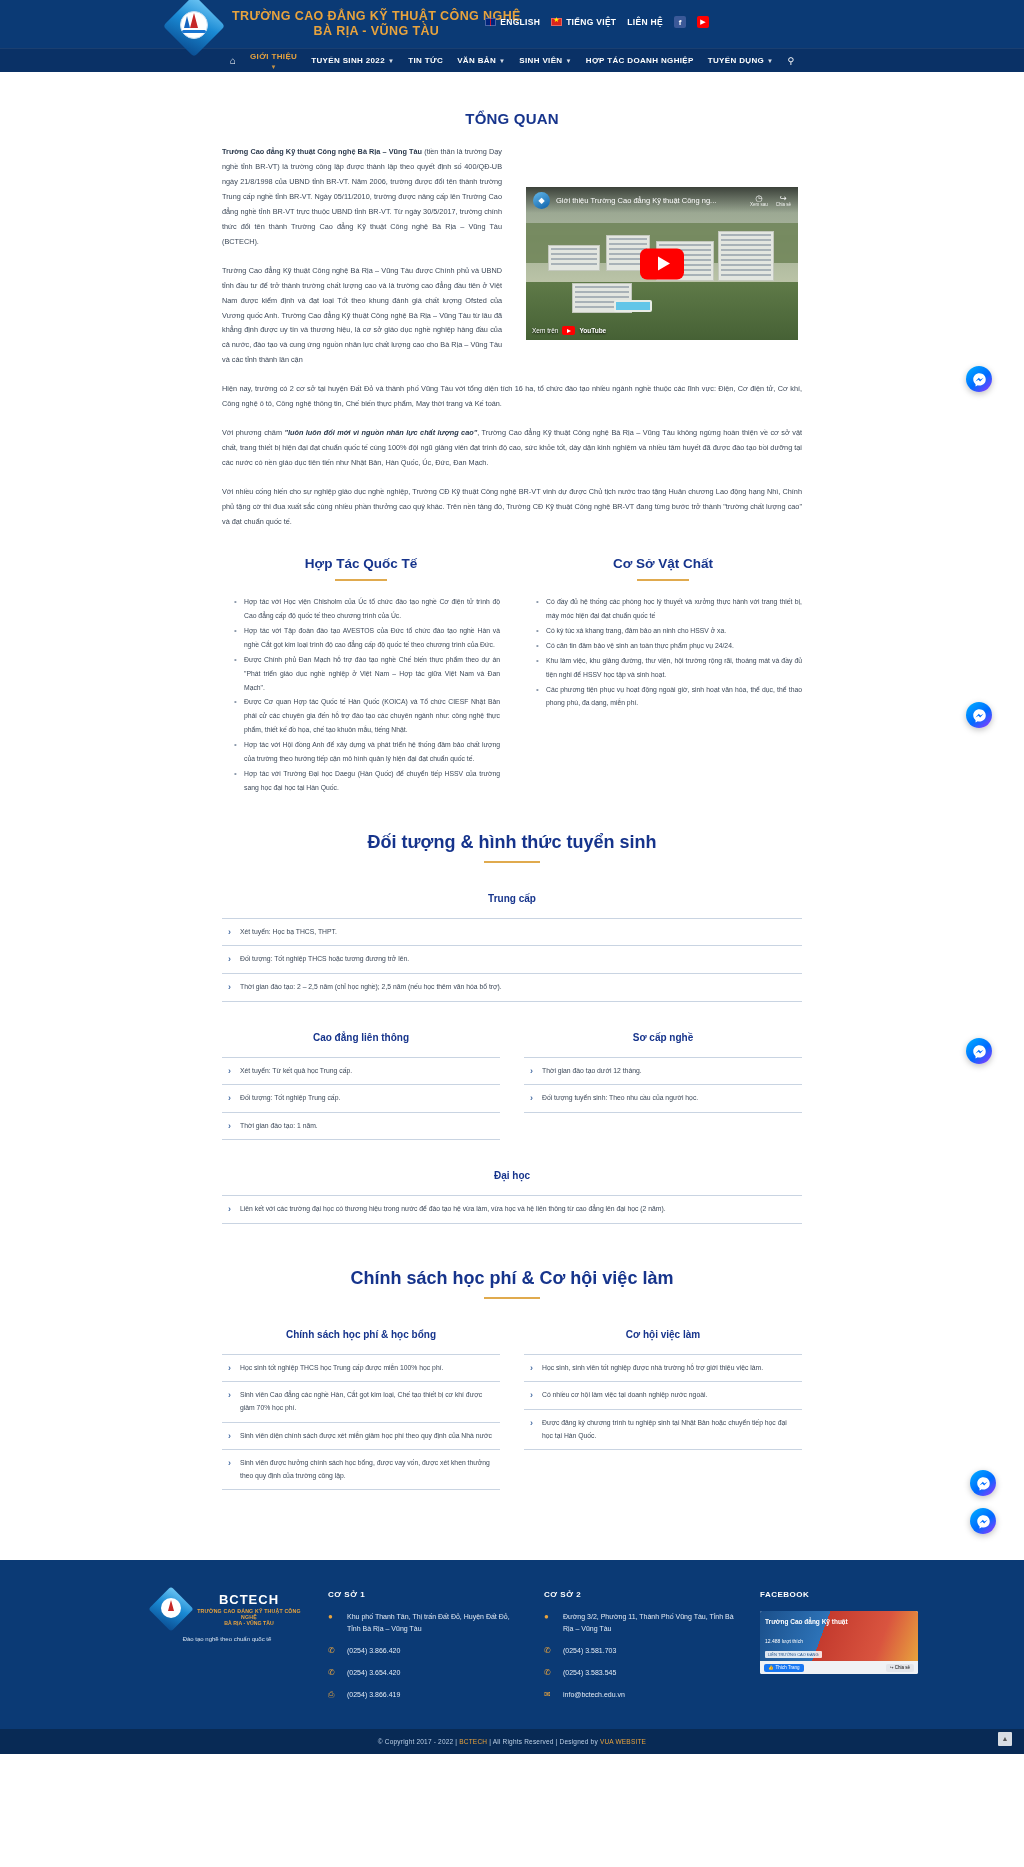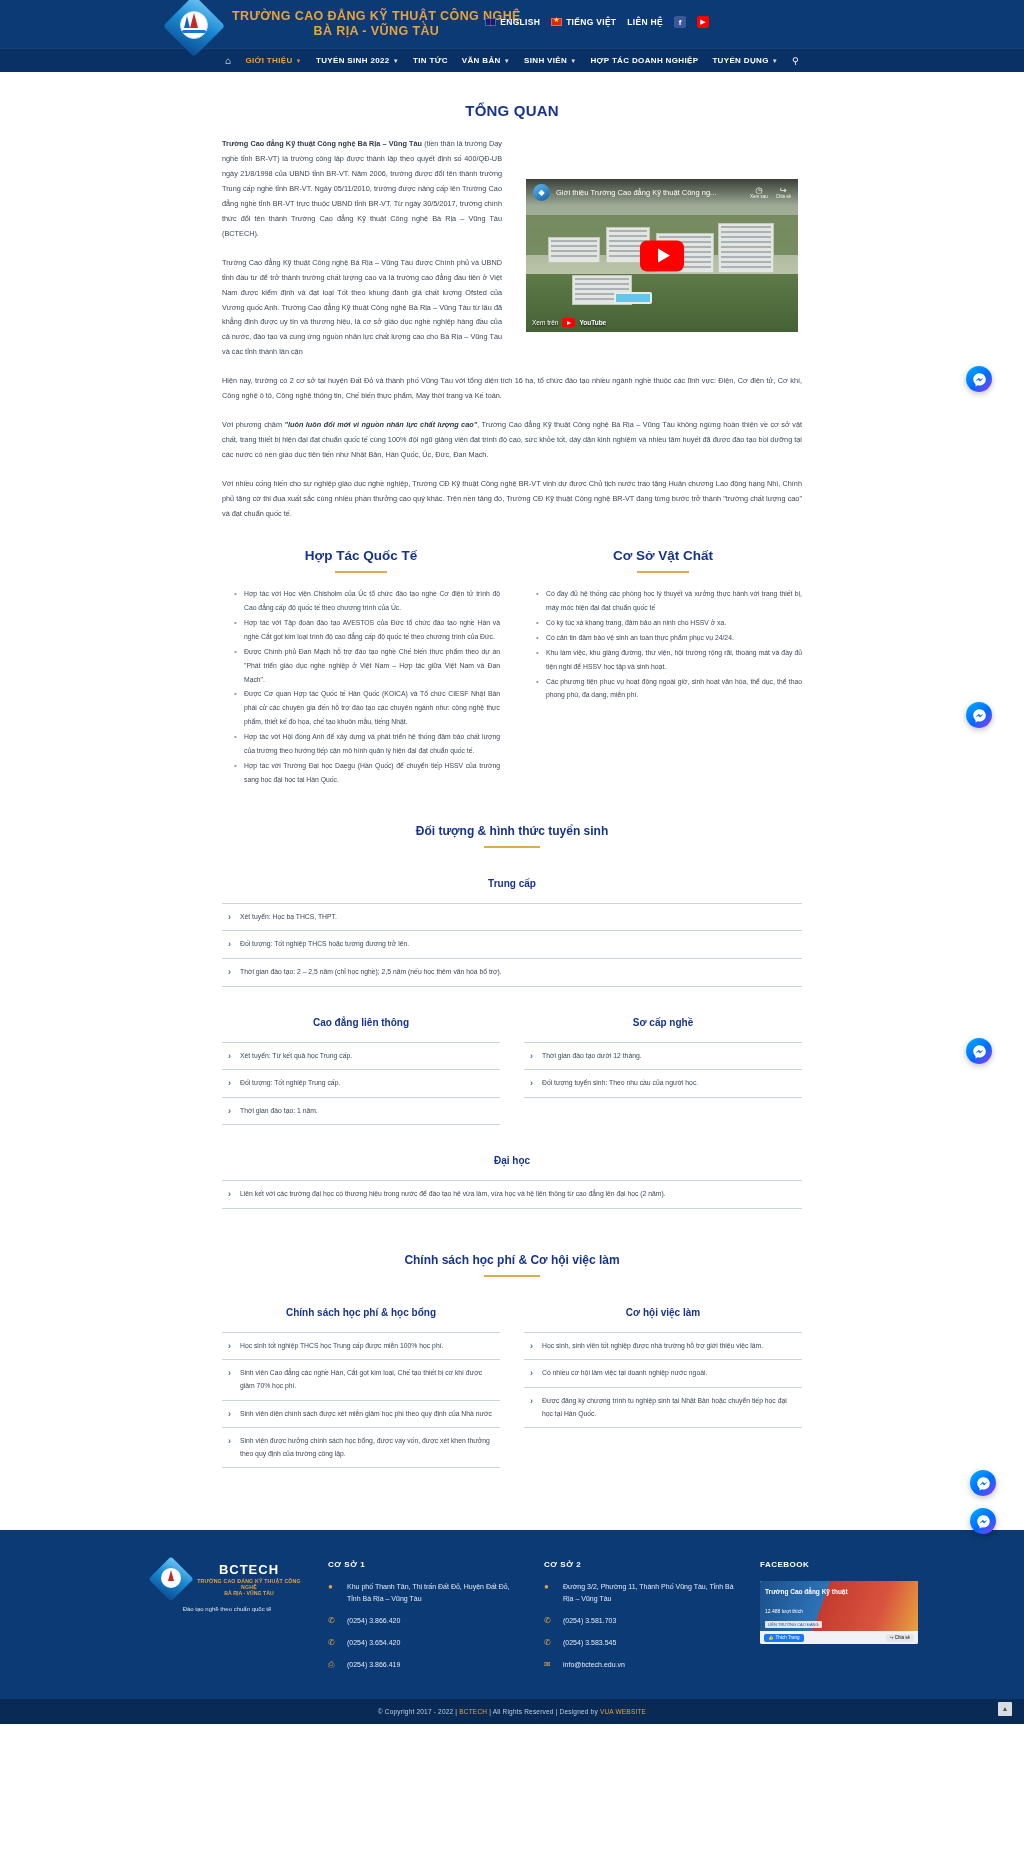--- a/index.html
+++ b/index.html
@@ -108,28 +108,28 @@
     align-items: center;
     justify-content: center;
     gap: 14px;
     border-top: 1px solid rgba(255,255,255,.07);
   }
   .nav-item {
     color: #ffffff; font-size: 8px; font-weight: bold;
     letter-spacing: .35px; white-space: nowrap;
     display: flex; align-items: center; gap: 3px;
   }
-  .nav-item.active { color: #e8a33d; }
+  .nav-item.active { color: #e8a33d; flex-direction: column; }
   .nav-home { color:#fff; font-size:10px; }
   .caret { font-size: 6px; opacity: .85; }
   .nav-search { color:#fff; font-size:9px; }
 
   
   .page { width: 1024px; padding: 0 0 30px 0; }
-  .container { width: 580px; margin: 8px auto; }
+  .container { width: 580px; margin: 16px auto; }
 
   .page-title {
     text-align: center;
     color: #16348c;
     font-size: 15px;
     font-weight: bold;
     padding: 22px 0 18px;
     letter-spacing: .2px;
   }
 
@@ -231,21 +231,21 @@
     color:#3c4858; text-align:justify; padding-left:8px; margin-bottom:1px;
   }
   ul.blist li::before {
     content:"•"; position:absolute; left:-2px; top:-1px;
     color:#8a98aa; font-size:8px;
   }
 
   
   .big-head {
     text-align:center; color:#16348c; font-weight:bold;
-    font-size:12px; margin: 36px 0 8px;
+    font-size:18px; margin: 36px 0 8px;
   }
   .big-rule { width:56px; height:2px; background:#e0aa4e; margin:0 auto 30px; }
 
   .sub-head {
     text-align:center; color:#16348c; font-weight:bold;
     font-size:10px; margin-bottom: 14px;
   }
   ul.arrlist { list-style:none; }
   ul.arrlist li {
     position:relative;

